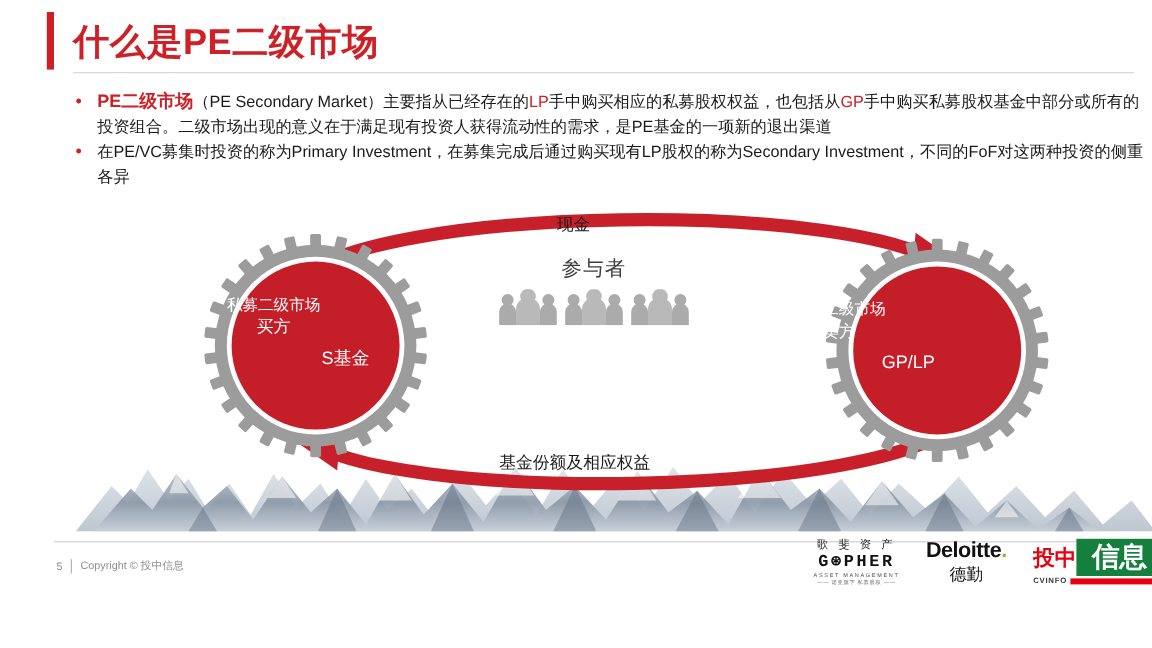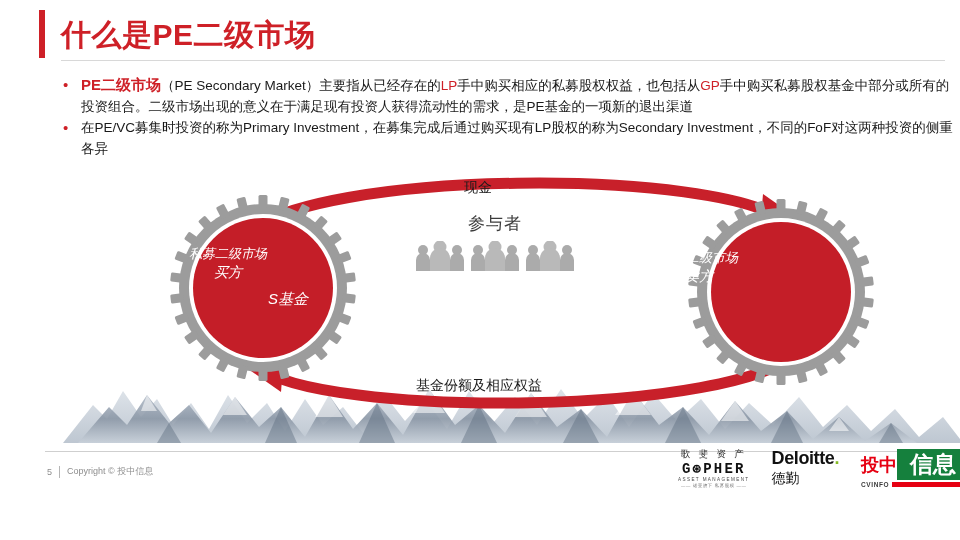--- a/index.html
+++ b/index.html
@@ -73,21 +73,20 @@
     width: 720px; height: 245px;
   }
   #diagram svg { display: block; }
 
   .gear-label {
     position: absolute;
     color: #ffffff;
     text-align: center;
     line-height: 19px;
     width: 160px;
-    font-style: italic;
   }
   .gear-label .l1 { font-size: 13px; display: block; }
   .gear-label .l2 { font-size: 14px; display: block; }
   .gear-label .l3 { font-size: 15px; display: block; margin-top: 7px; text-align: right; }
 
   #label-left  { left: 125px; top: 244px; }
   #label-right { left: 596px; top: 248px; }
 
   .arrow-label {
     position: absolute;
@@ -164,21 +163,21 @@
     line-height: 16px;
   }
   #logo-gopher .gz-sub {
     font-size: 4.6px; color: #4a4a4a; letter-spacing: 1.4px;
   }
   #logo-gopher .gz-sub2 {
     font-size: 4.4px; color: #6a6a6a; letter-spacing: 0.6px; margin-top: 1px;
   }
 
   
-  #logo-deloitte { text-align: left; }
+  #logo-deloitte { text-align: center; }
   #logo-deloitte .dl-en {
     font-size: 18px; font-weight: bold; color: #111; letter-spacing: -0.4px;
   }
   #logo-deloitte .dl-dot { color: #86BC25; }
   #logo-deloitte .dl-cn { font-size: 14px; color: #111; margin-top: 1px; }
 
   
   #logo-cvinfo { text-align: left; }
   #logo-cvinfo .cv-top { display: flex; align-items: center; }
   #logo-cvinfo .cv-red {
@@ -323,20 +322,21 @@
 
   <div class="gear-label" id="label-left">
     <span class="l1">私募二级市场</span>
     <span class="l2">买方</span>
     <span class="l3">S基金</span>
   </div>
 
   <div class="gear-label" id="label-right">
     <span class="l1">私募二级市场</span>
     <span class="l2">卖方</span>
+    <span class="l3">GP/LP</span>
   </div>
 
   <div class="arrow-label" id="label-cash">现金</div>
   <div class="arrow-label" id="label-share">基金份额及相应权益</div>
 
   <div id="center-col">
     <div id="center-title">参与者</div>
     <div id="people-row">
       <svg width="50" height="30" viewBox="0 0 50 30">
         <g fill="#ABABAB">

